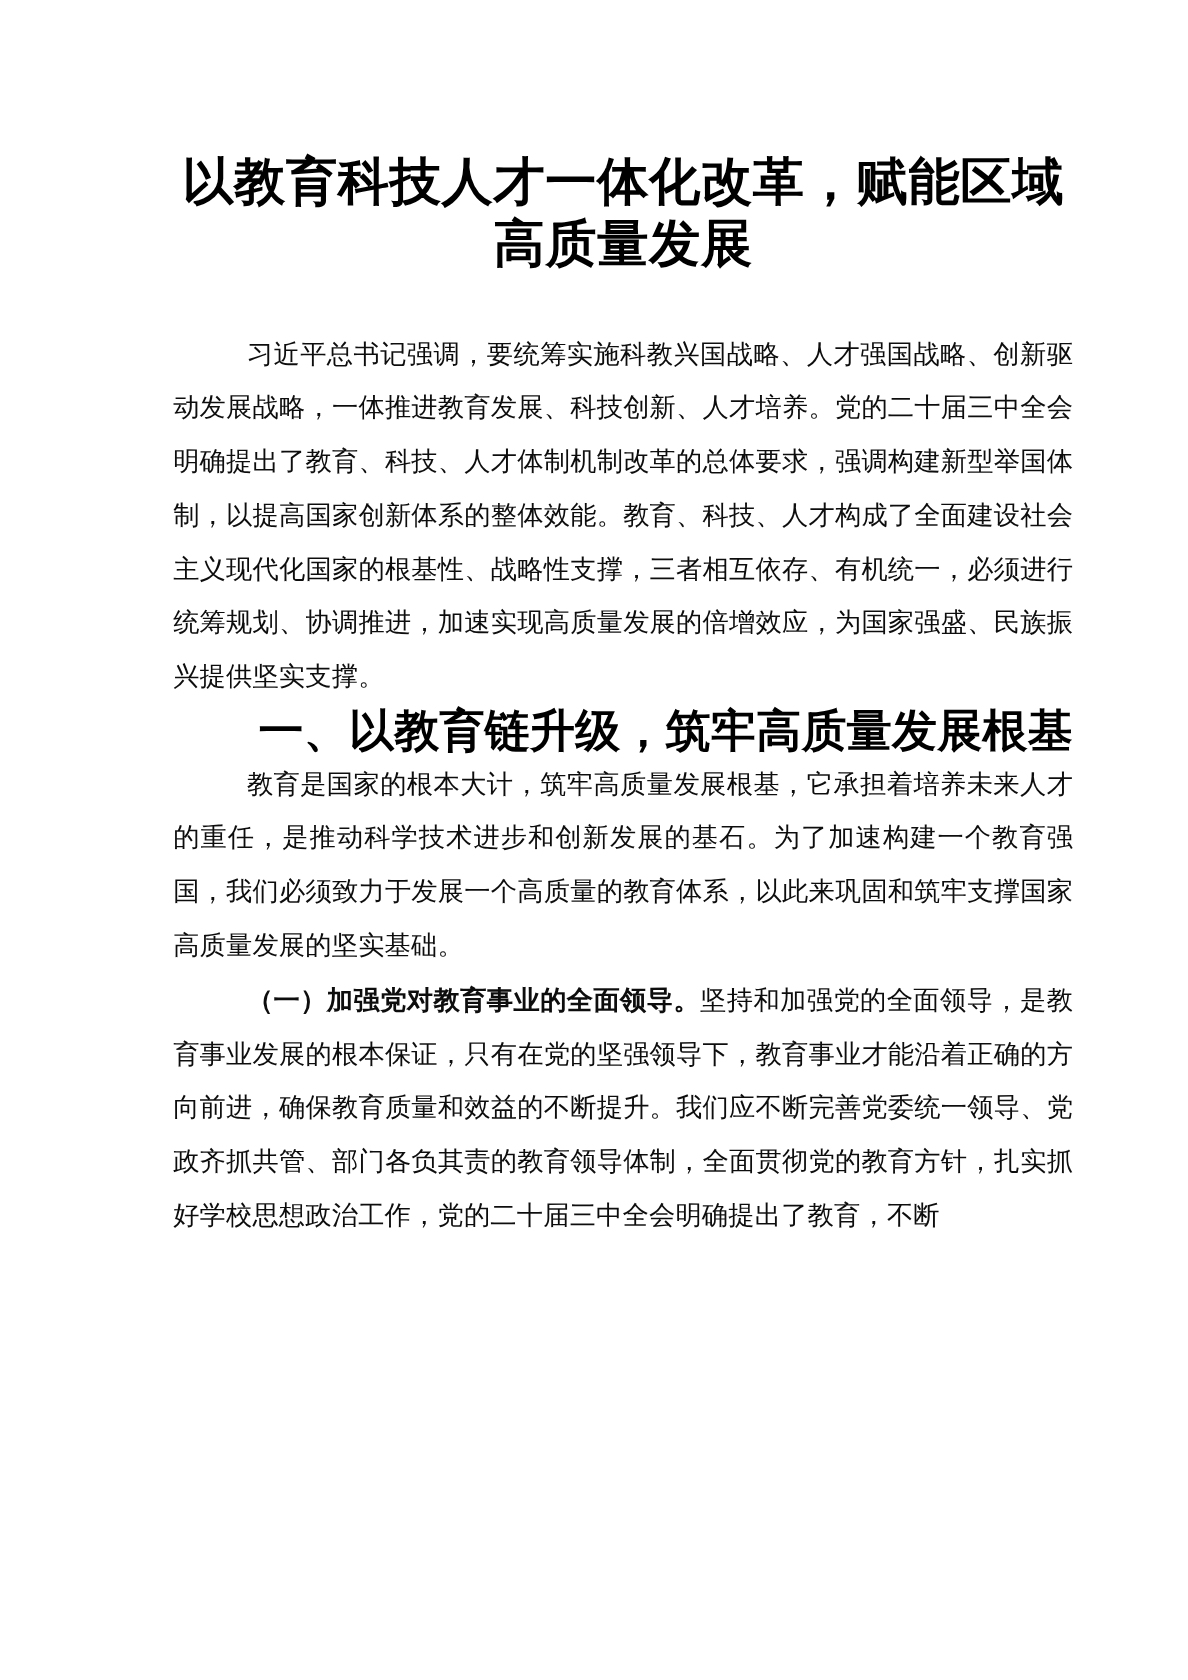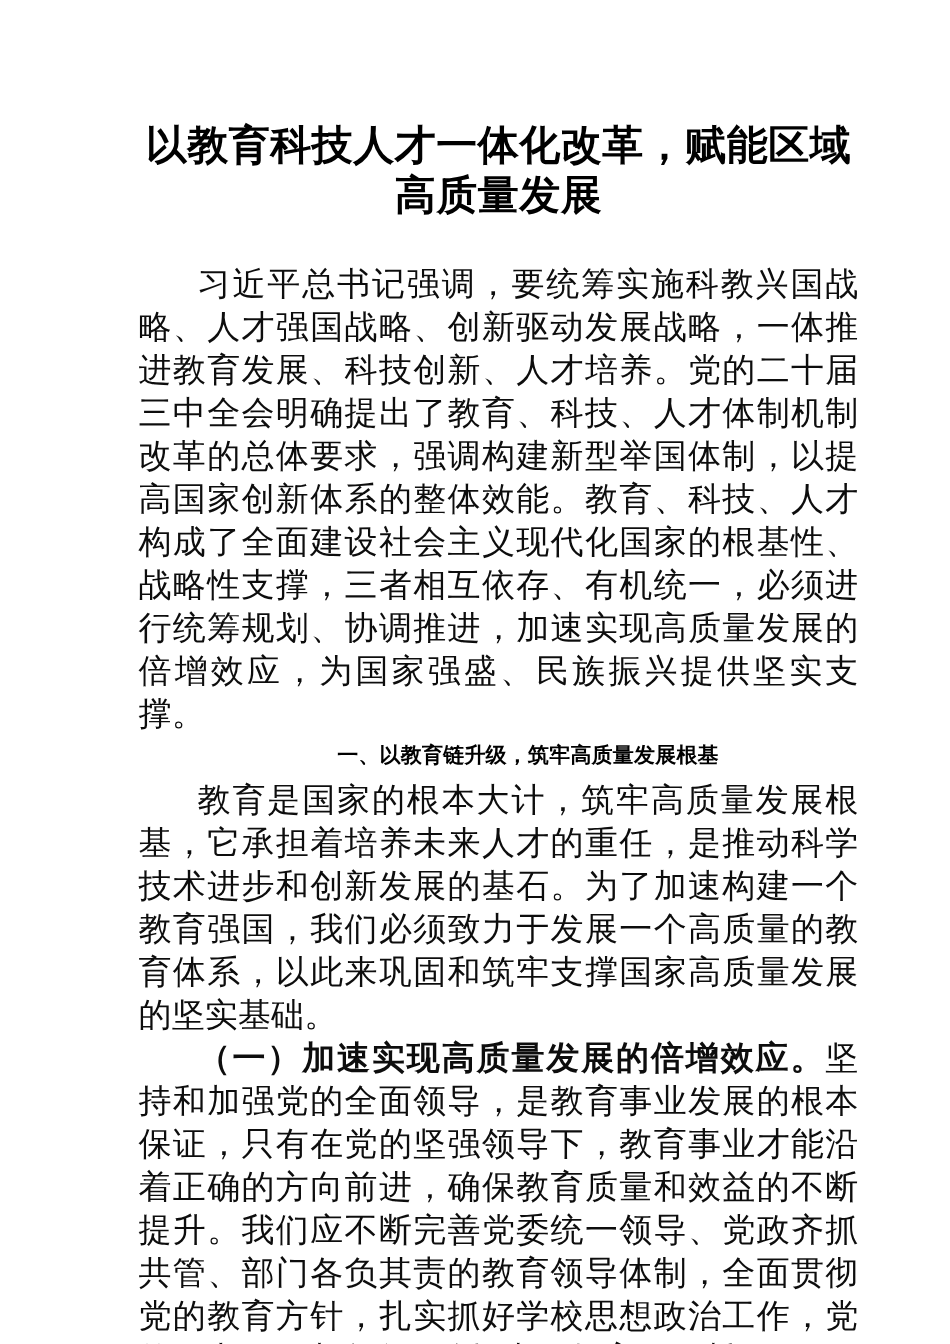--- a/index.html
+++ b/index.html
@@ -33,43 +33,43 @@
     text-align: center;
     letter-spacing: 0.5px;
     margin: 0;
     padding-top: 120px;
     padding-bottom: 0;
   }
 
   
   .para {
     font-family: "DejaVu Serif", "Liberation Serif", serif;
-    font-size: 33px;
+    font-size: 21px;
     line-height: 43px;
     color: #0d0d0d;
     text-align: justify;
     text-justify: inter-ideograph;
     text-indent: 59px;
     margin: 0;
     letter-spacing: 0.15px;
     word-break: break-all;
   }
   .para.first {
     margin-top: 42px;
   }
 
   
   .h1-cn {
-    font-family: Liberation Mono, monospace;
+    font-family: Liberation Sans, sans-serif;
     font-weight: bold;
-    font-size: 21px;
+    font-size: 36px;
     line-height: 43px;
     color: #000000;
     text-indent: 59px;
-    text-align: center;
+    text-align: right;
     margin: 0;
     letter-spacing: 0.2px;
   }
 
   
   .lead {
     font-weight: bold;
   }
 
   .spacer-bottom {
@@ -83,17 +83,17 @@
   <div class="content">
 
     <h1 class="doc-title">以教育科技人才一体化改革，赋能区域高质量发展</h1>
 
     <p class="para first">习近平总书记强调，要统筹实施科教兴国战略、人才强国战略、创新驱动发展战略，一体推进教育发展、科技创新、人才培养。党的二十届三中全会明确提出了教育、科技、人才体制机制改革的总体要求，强调构建新型举国体制，以提高国家创新体系的整体效能。教育、科技、人才构成了全面建设社会主义现代化国家的根基性、战略性支撑，三者相互依存、有机统一，必须进行统筹规划、协调推进，加速实现高质量发展的倍增效应，为国家强盛、民族振兴提供坚实支撑。</p>
 
     <p class="h1-cn">一、以教育链升级，筑牢高质量发展根基</p>
 
     <p class="para">教育是国家的根本大计，筑牢高质量发展根基，它承担着培养未来人才的重任，是推动科学技术进步和创新发展的基石。为了加速构建一个教育强国，我们必须致力于发展一个高质量的教育体系，以此来巩固和筑牢支撑国家高质量发展的坚实基础。</p>
 
-    <p class="para"><span class="lead">（一）加速实现高质量发展的倍增效应。</span><span>坚持和加强党的全面领导，是教育事业发展的根本保证，只有在党的坚强领导下，教育事业才能沿着正确的方向前进，确保教育质量和效益的不断提升。我们应不断完善党委统一领导、党政齐抓共管、部门各负其责的教育领导体制，全面贯彻党的教育方针，扎实抓好学校思想政治工作，党的二十届三中全会明确提出了教育，不断</span></p>
+    <p class="para"><span class="lead">（一）加强党对教育事业的全面领导。</span><span>坚持和加强党的全面领导，是教育事业发展的根本保证，只有在党的坚强领导下，教育事业才能沿着正确的方向前进，确保教育质量和效益的不断提升。我们应不断完善党委统一领导、党政齐抓共管、部门各负其责的教育领导体制，全面贯彻党的教育方针，扎实抓好学校思想政治工作，党的二十届三中全会明确提出了教育，不断</span></p>
 
     <div class="spacer-bottom"></div>
   </div>
 </div>
 
 </body></html>

